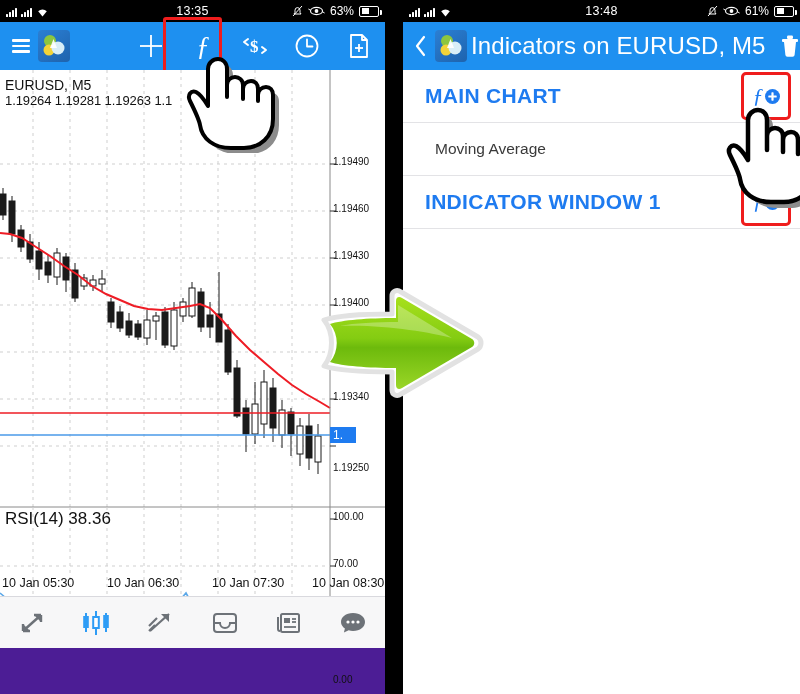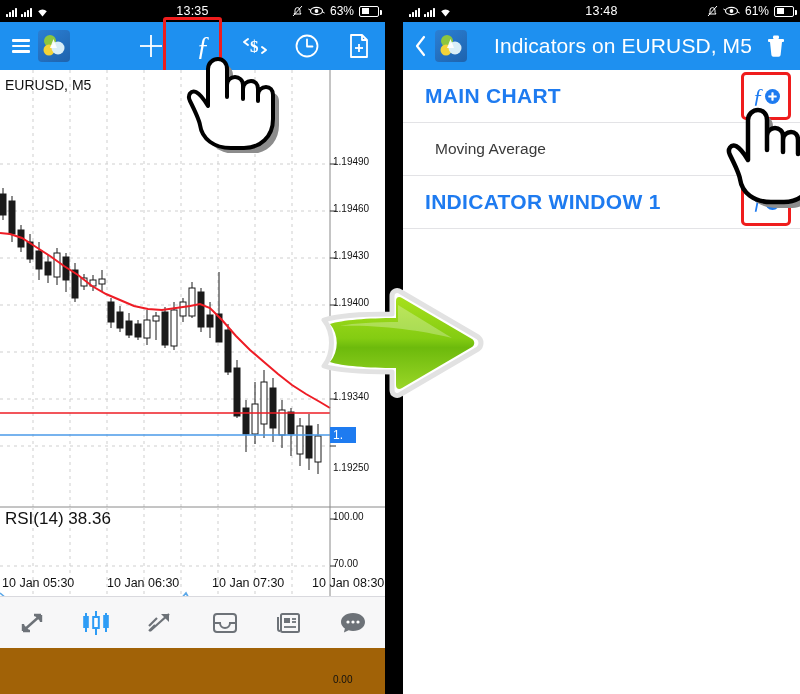--- a/index.html
+++ b/index.html
@@ -5,21 +5,21 @@
   * { box-sizing: border-box; margin: 0; padding: 0; }
   html, body {
     width: 800px; height: 694px;
     background: #000;
     font-family: "Liberation Sans", "DejaVu Sans", sans-serif;
     overflow: hidden;
   }
   #root { position: relative; width: 800px; height: 694px; background: #000; }
 
   
-  .phone { position: absolute; top: 0; height: 694px; overflow: hidden; background: #a16207; }
+  .phone { position: absolute; top: 0; height: 694px; overflow: hidden; background: #4c1d95; }
   #phone-left  { left: 0;   width: 385px; }
   #phone-right { left: 403px; width: 397px; }
 
   
   .statusbar {
     position: relative; height: 22px; background: #000; color: #fff;
     font-size: 12px; line-height: 22px;
   }
   .sb-left  { position: absolute; left: 6px;  top: 0; display: flex; align-items: center; gap: 4px; height: 22px; }
   .sb-mid   { position: absolute; left: 0; right: 0; top: 0; text-align: center; font-size: 12.5px; letter-spacing: .2px; }
@@ -48,21 +48,21 @@
     display:flex; align-items:center; justify-content:center; overflow:hidden; position:relative;
   }
   .logo svg { display:block; }
   .tb-spacer { flex: 1 1 auto; }
   .tb-btn { width: 52px; height: 48px; display:flex; align-items:center; justify-content:center; color:#fff; position:relative; flex:none;}
   .fx-label { font-family: "Liberation Serif", "DejaVu Serif", serif; font-style: italic; font-size: 27px; color:#fff; line-height:1;}
   .hl-red { position:absolute; border: 3px solid #ef1d1d; border-radius: 3px; pointer-events:none; }
 
   
   .ab-back { width: 26px; height:48px; display:flex; align-items:center; justify-content:center; color:#fff; font-size:22px; flex:none; margin-left:4px;}
-  .ab-title { color:#fff; font-size:21px; margin-left:27px; white-space:nowrap; letter-spacing:.1px;}
+  .ab-title { color:#fff; font-size:24px; margin-left:4px; white-space:nowrap; letter-spacing:.1px;}
   .ab-trash { width:48px; height:48px; display:flex;align-items:center;justify-content:center; flex:none; margin-right:6px;}
 
   
   .chartwrap { position: relative; width: 385px; height: 578px; background:#fff; }
   .chart-svg { position:absolute; inset:0; }
   .chart-label {
     position:absolute; left:5px; font-size:14px; color:#111; line-height:15px; white-space:nowrap;
   }
   #ohlc-sym { top: 8px; }
   #ohlc-vals { top: 23px; font-size:13px; letter-spacing:-0.1px;}
@@ -341,20 +341,21 @@
 
         <path d="M0 523 L6 528 L12 533 L18 535 L24 537 L30 540 L36 540 L42 544 L48 534 L54 541
                  L60 547 L66 551 L72 551 L78 549 L84 547 L90 549 L96 551 L102 553 L108 557 L114 560
                  L120 562 L126 562 L132 564 L138 559 L144 552 L150 548 L156 555 L162 564 L168 549
                  L174 537 L180 530 L186 523 L192 534 L198 537 L204 539 L210 543 L216 550 L222 559
                  L228 568 L234 574 L240 576 L246 567 L252 554 L258 549 L264 558 L270 562 L276 552
                  L282 548 L288 555 L294 558 L300 552 L306 549 L312 553 L318 551 L324 548 L330 547" fill="none" stroke="#5aa7e8" stroke-width="1.6"></path>
       </svg>
 
       <div class="chart-label" id="ohlc-sym">EURUSD, M5</div>
+      <div class="chart-label" id="ohlc-vals">1.19264 1.19281 1.19263 1.1</div>
       <div class="chart-label" id="rsi-label">RSI(14) 38.36</div>
 
       <div class="axis-price" style="top:86px;">1.19490</div>
       <div class="axis-price" style="top:133px;">1.19460</div>
       <div class="axis-price" style="top:180px;">1.19430</div>
       <div class="axis-price" style="top:227px;">1.19400</div>
       <div class="axis-price" style="top:274px;">1.19370</div>
       <div class="axis-price" style="top:321px;">1.19340</div>
       <div class="axis-price" style="top:392px;">1.19250</div>
       <div class="axis-price" style="top:358px; left:333px; color:#fff; font-size:12px;">1.</div>

